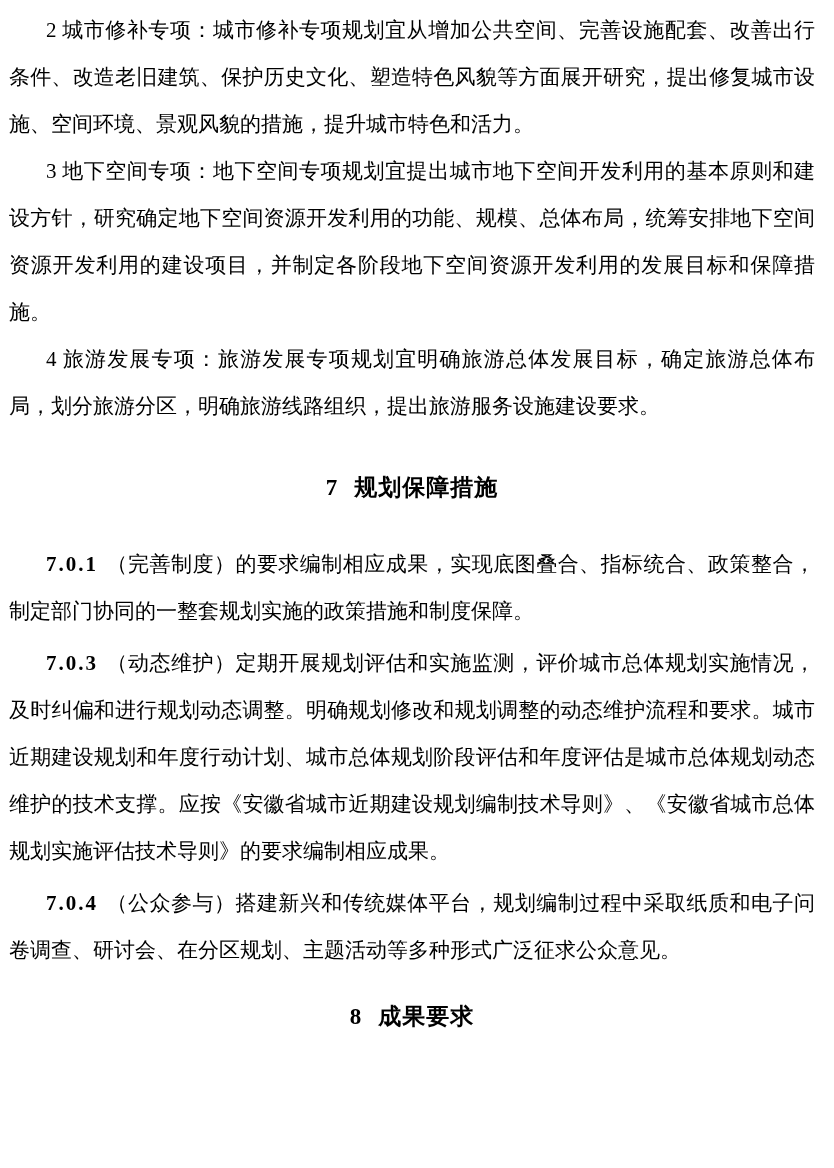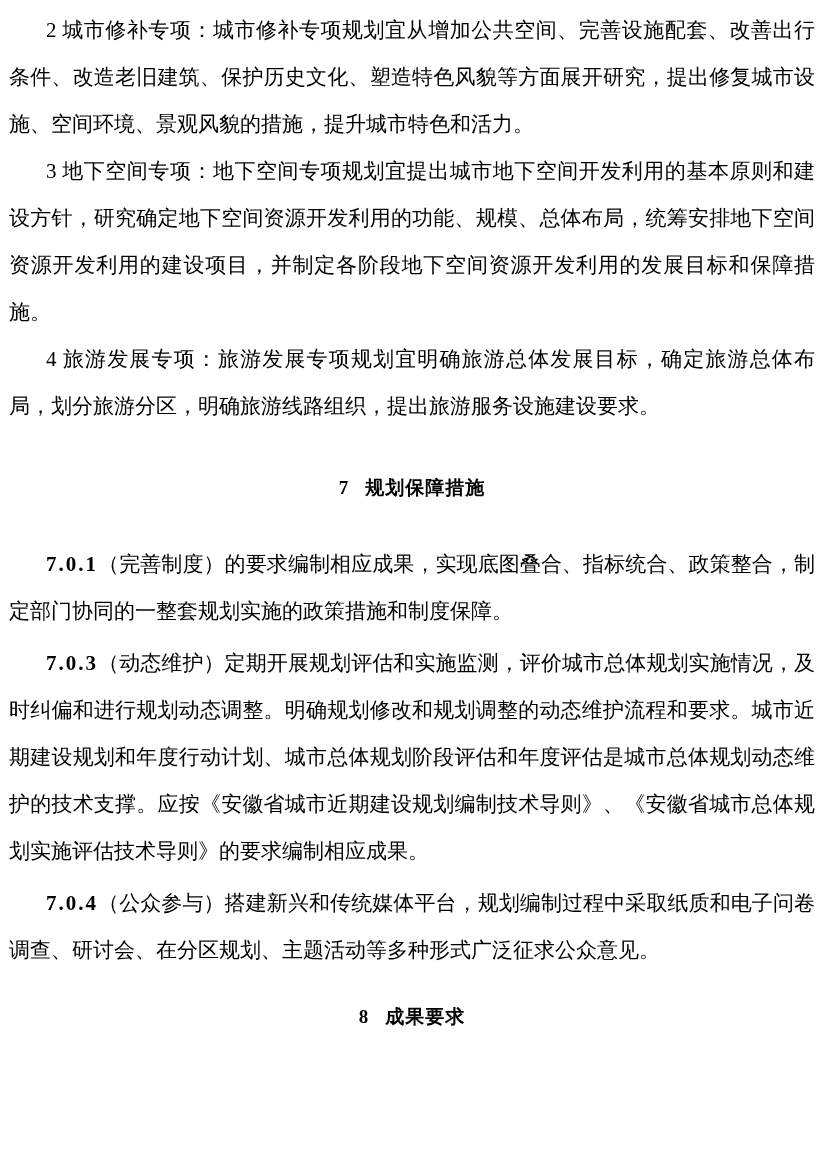--- a/index.html
+++ b/index.html
@@ -33,25 +33,26 @@
     margin: 5px 0 0 0;
     font-size: 21px;
     line-height: 47px;
     text-align: justify;
     text-justify: inter-character;
     text-indent: 37px;
   }
   .clause-num {
     font-weight: bold;
     letter-spacing: 2px;
+    margin-right: 8px;
     font-family: "Liberation Serif", "DejaVu Serif", serif;
   }
   h2.section-heading {
     margin: 41px 0 36px 0;
-    font-size: 19px;
+    font-size: 23px;
     line-height: 34px;
     font-weight: bold;
     text-align: center;
     letter-spacing: 1px;
   }
   h2.section-heading .heading-num {
     margin-right: 16px;
   }
   h2.bottom-heading {
     margin-top: 26px;

